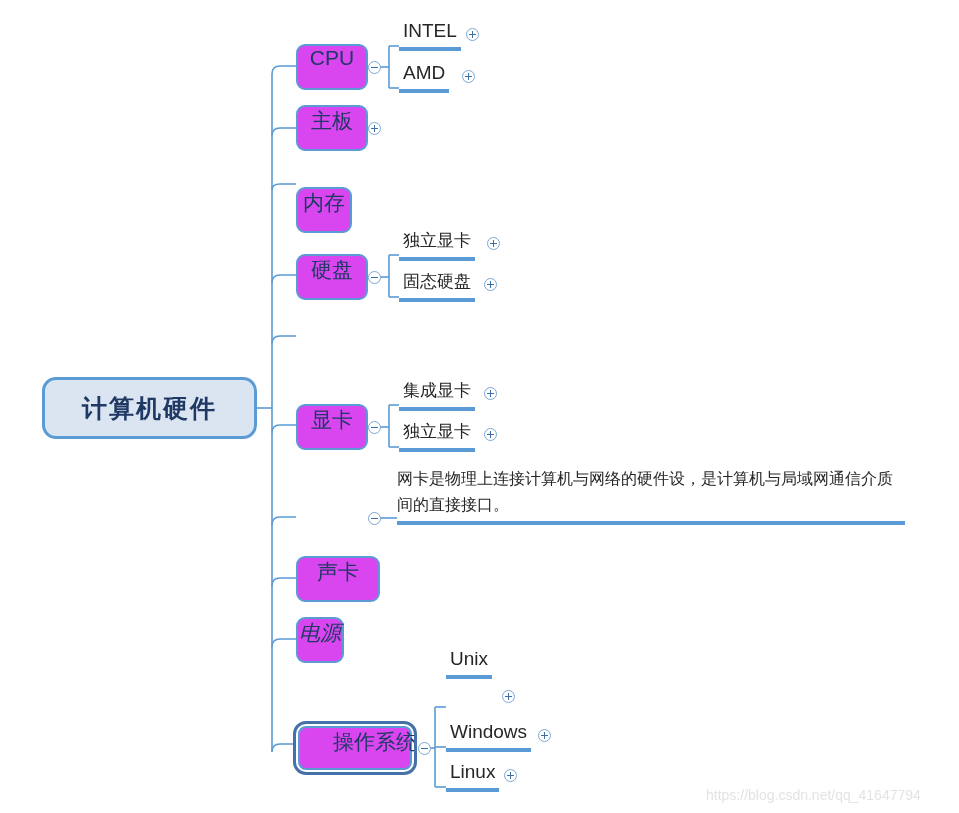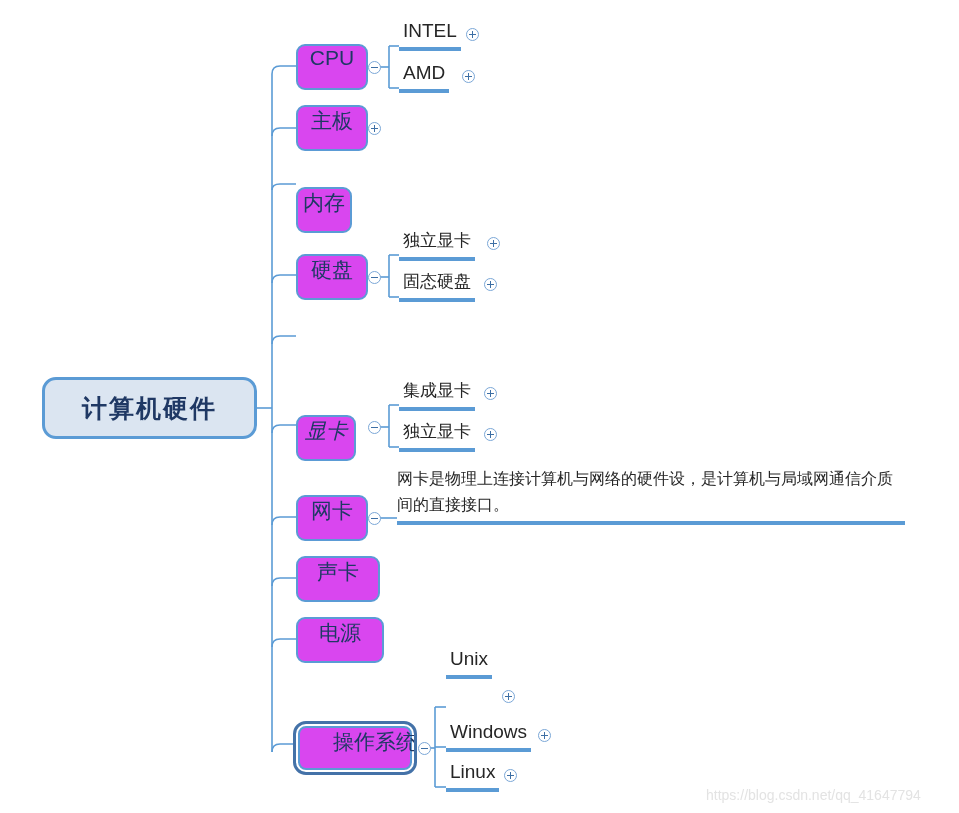--- a/index.html
+++ b/index.html
@@ -215,35 +215,32 @@
   <div class="branch-node" style="left:296px; top:166px; width:56px; height:46px;margin-top:21px;">
     <span class="label">内存</span>
   </div>
 
   <div class="branch-node" style="left:296px; top:254px; width:72px; height:46px;">
     <span class="label">硬盘</span>
   </div>
   <div class="toggle minus" style="left:368px; top:271px;"></div>
 
 
-  <div class="branch-node" style="left:296px; top:415px; width:60px; height:46px;font-style:italic;">
+  <div class="branch-node" style="left:296px; top:404px; width:72px; height:46px;">
     <span class="label">显卡</span>
   </div>
   <div class="toggle minus" style="left:368px; top:421px;"></div>
 
-  <div class="branch-node" style="left:296px; top:495px; width:72px; height:46px;">
-    <span class="label">网卡</span>
-  </div>
   <div class="toggle minus" style="left:368px; top:512px;"></div>
 
   <div class="branch-node" style="left:296px; top:556px; width:84px; height:46px;">
     <span class="label">声卡</span>
   </div>
 
-  <div class="branch-node" style="left:296px; top:617px; width:88px; height:46px;">
+  <div class="branch-node" style="left:296px; top:617px; width:48px; height:46px;font-style:italic;">
     <span class="label">电源</span>
   </div>
 
   <div class="branch-node selected" style="left:298px; top:726px; width:114px; height:44px;">
     <span class="label">操作系统</span>
   </div>
   <div class="toggle minus" style="left:418px; top:742px;"></div>
 
   <div class="leaf-node" style="left:399px; top:18px;">
     <span class="leaf-text">INTEL</span>

